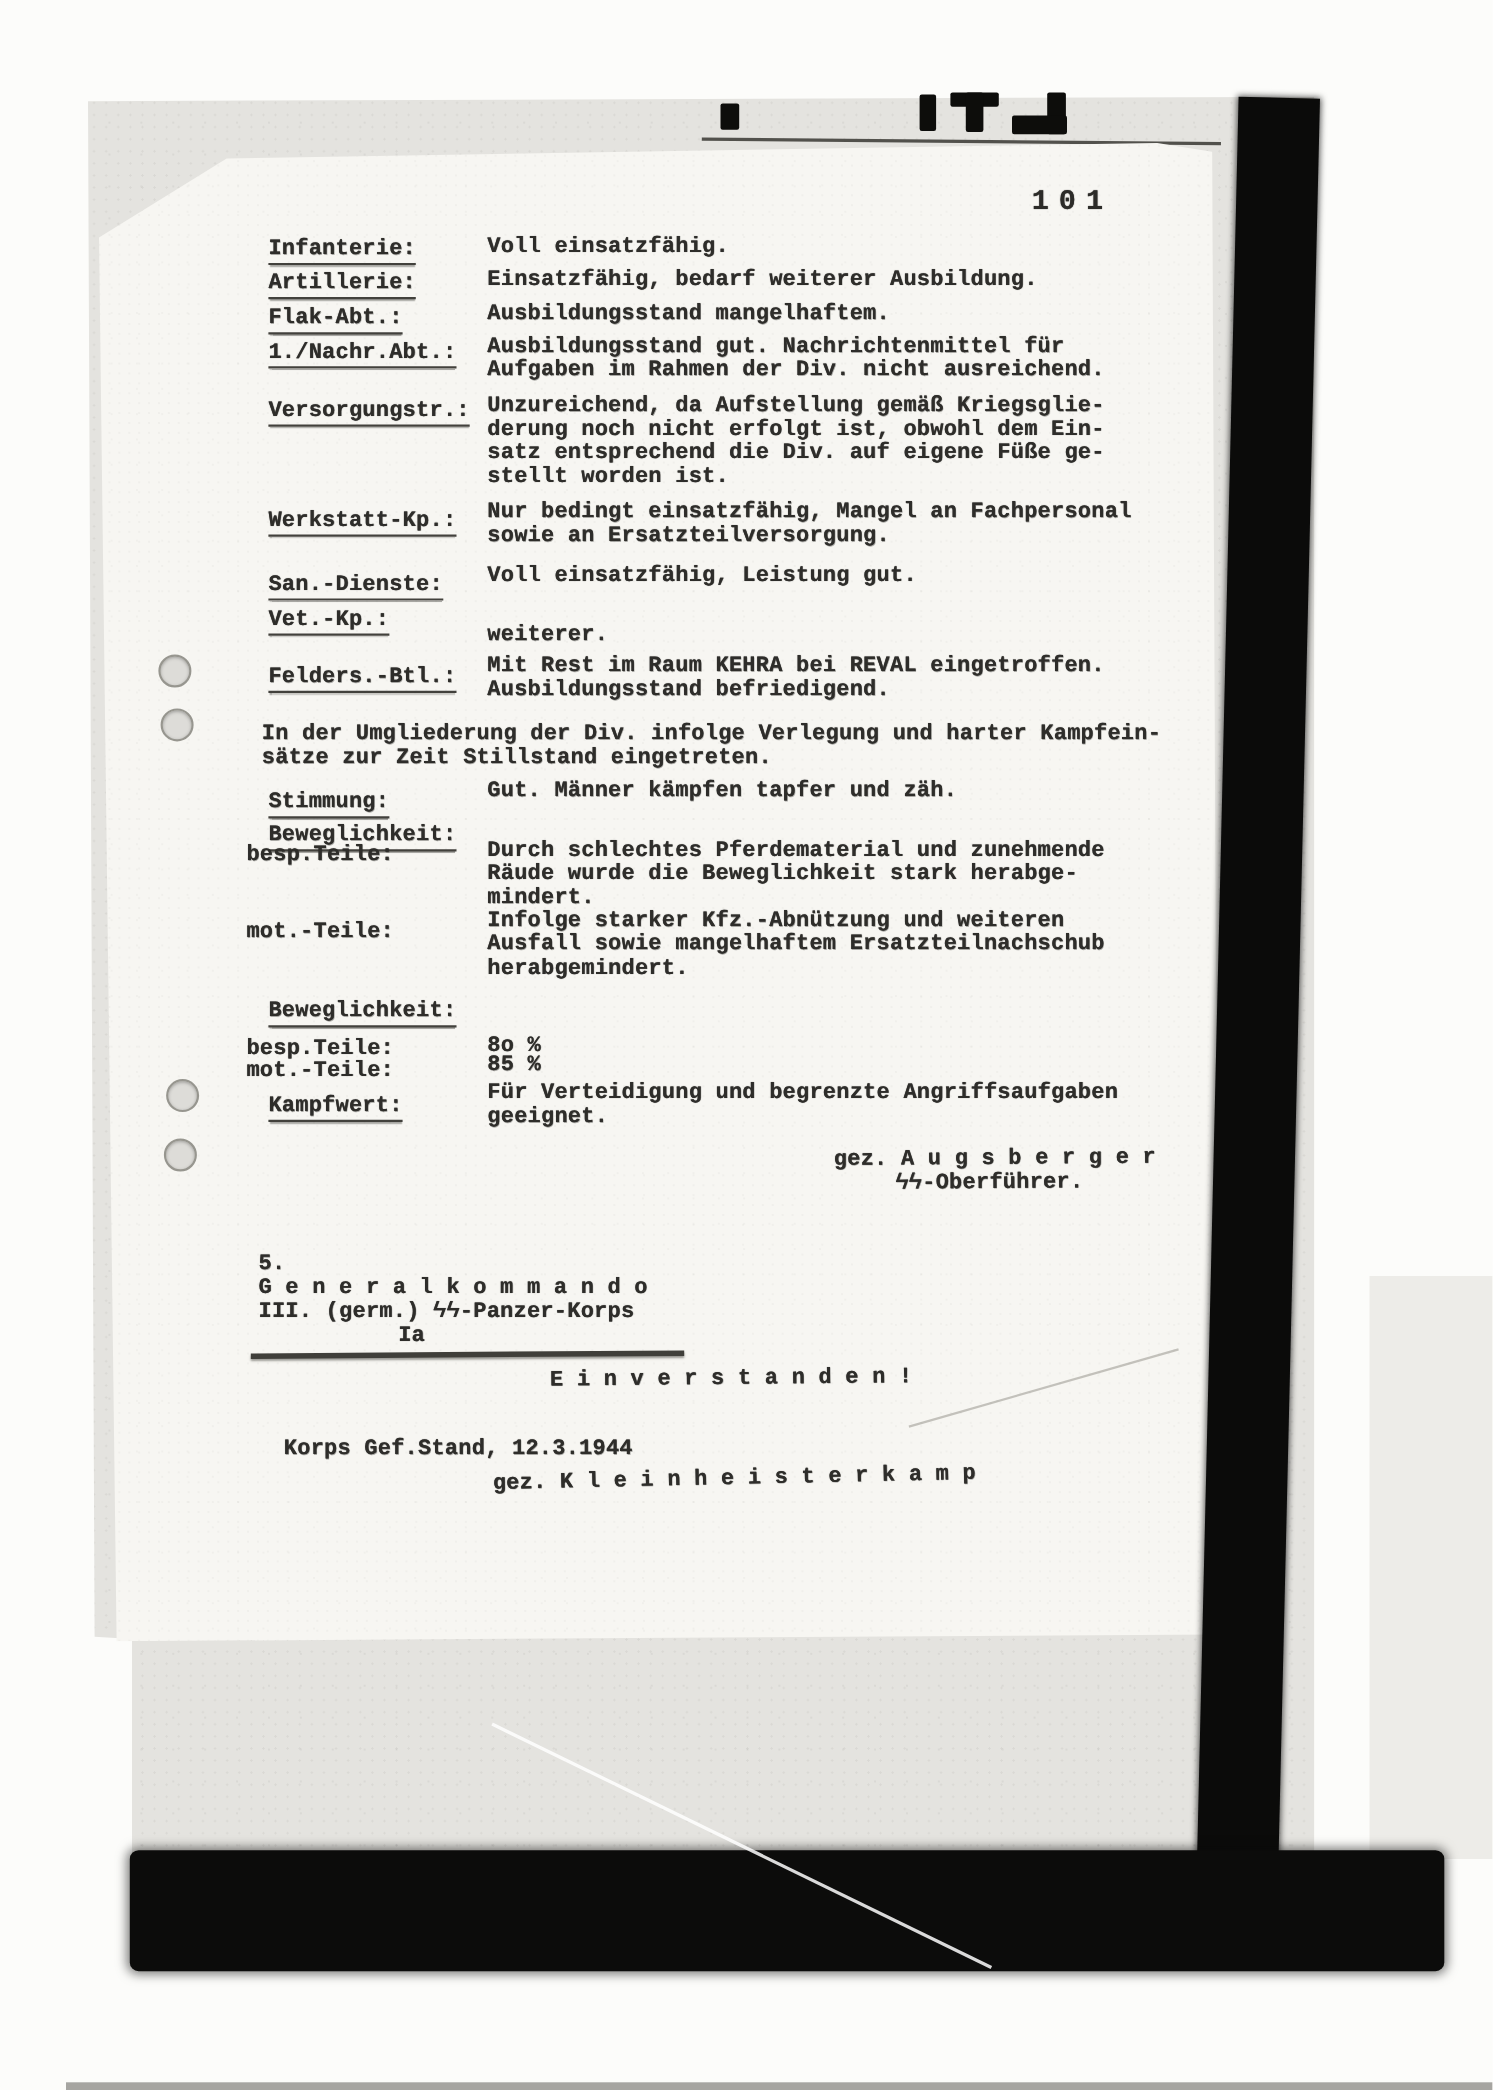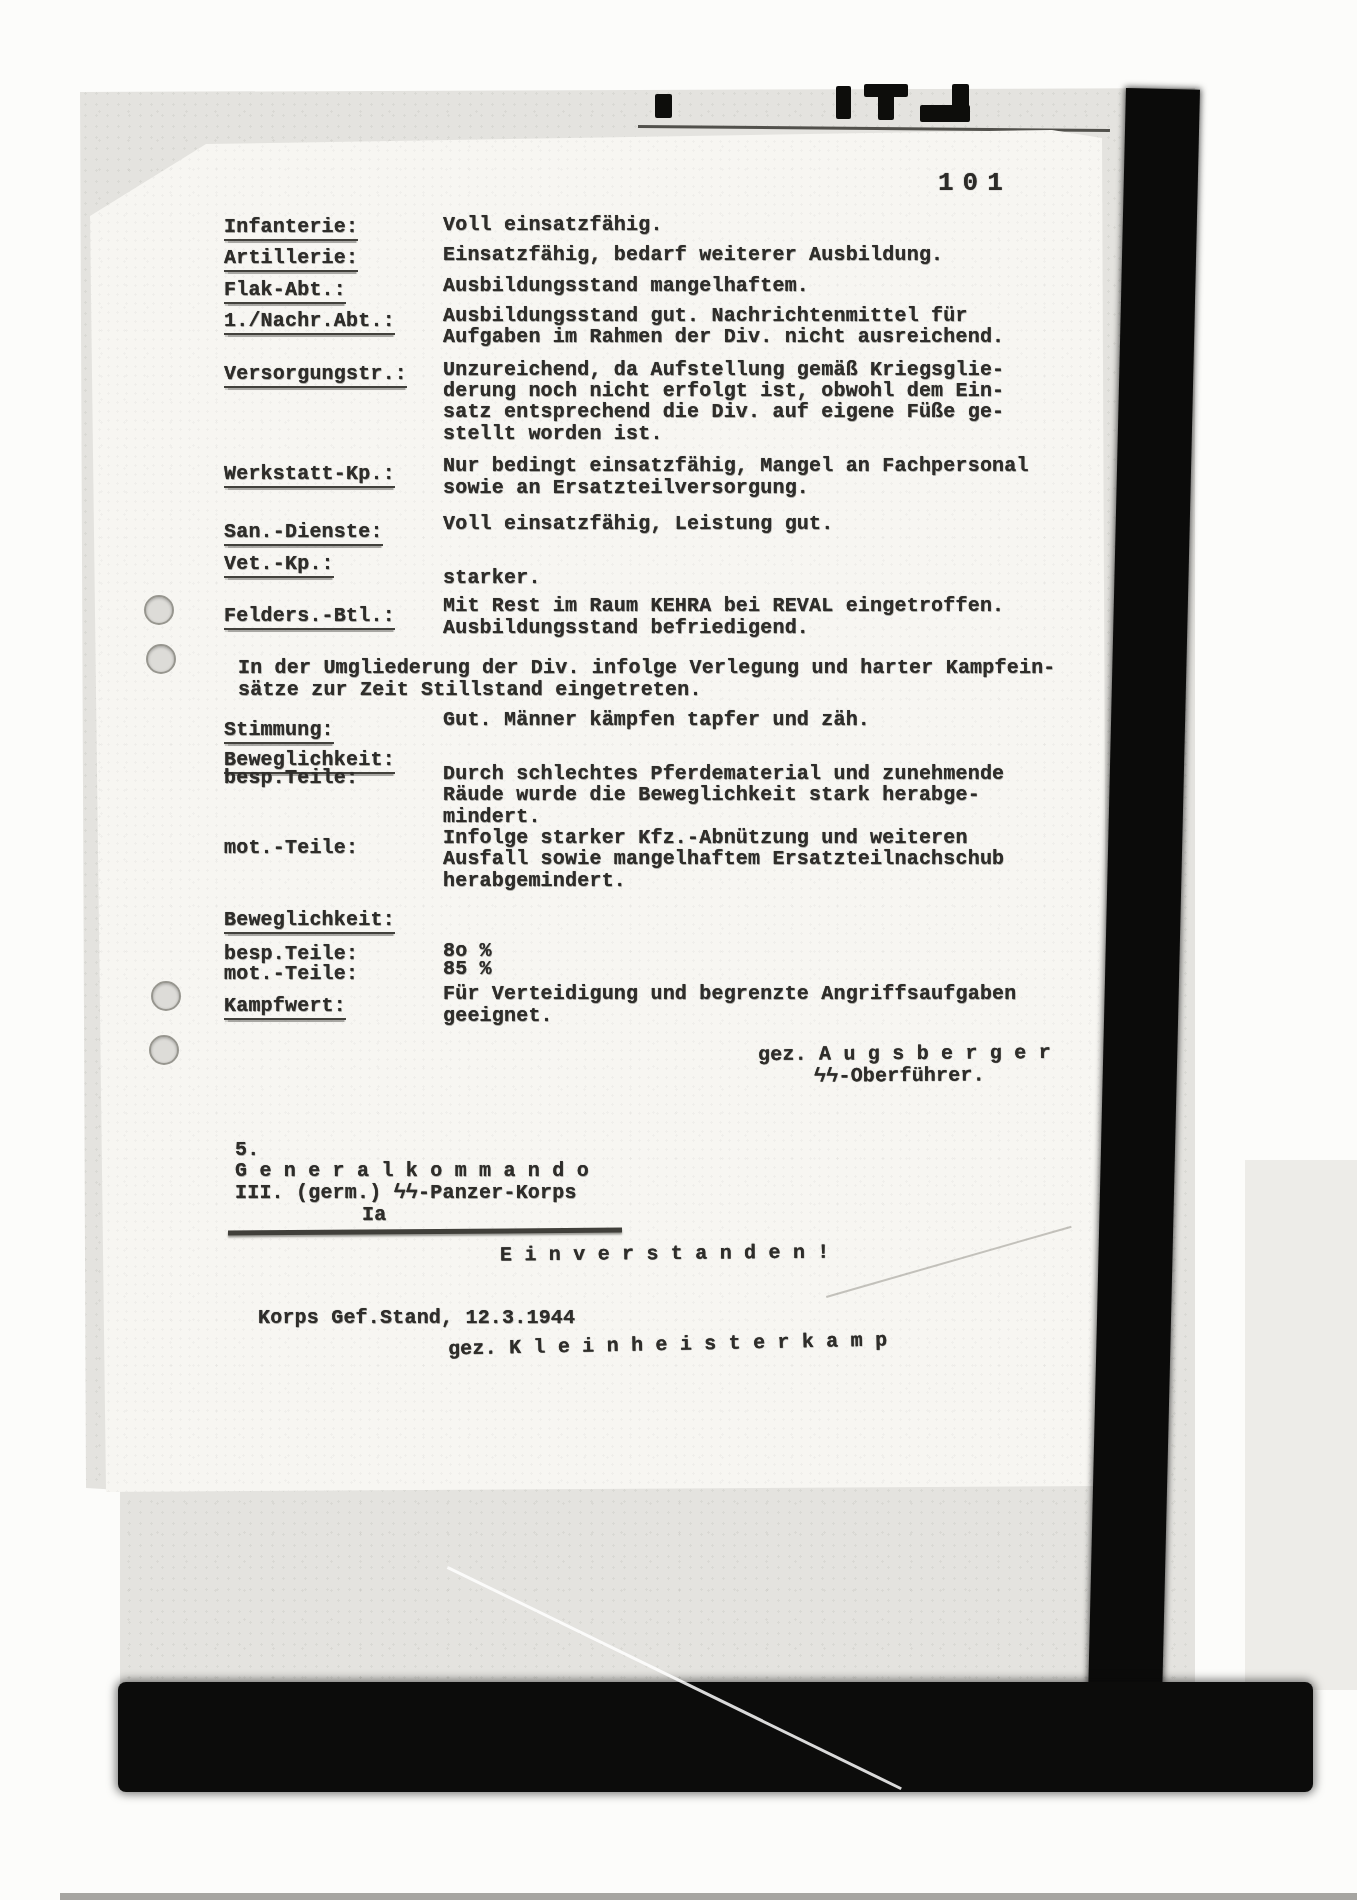--- a/index.html
+++ b/index.html
@@ -24,21 +24,21 @@
         filter:drop-shadow(0 1px 2px rgba(60,60,55,.4));}
   .crease{position:absolute;left:826px;top:1296px;width:255px;height:2px;
           background:rgba(130,128,120,.45);transform:rotate(-16deg);transform-origin:left top;}
   
   .t{position:absolute;font:700 20px/22px "Liberation Mono","DejaVu Sans Mono",monospace;
      letter-spacing:.2px;color:#2e2d2a;white-space:pre;
      text-shadow:0 0 .7px rgba(46,45,42,.85),.5px .5px .6px rgba(46,45,42,.35);}
   .lbl{left:224px;}
   .val{left:443px;}
   .u{border-bottom:2.5px solid rgba(50,49,45,.92);box-shadow:0 2.5px 1px -1px rgba(50,49,45,.4);
-     padding-bottom:1px;}
+     padding-bottom:1px;margin-left:20px;}
   .hd{border-bottom:3px solid rgba(45,44,40,.95);box-shadow:0 3px 1.5px -1px rgba(45,44,40,.45);
       padding-bottom:2px;}
   .pageno{position:absolute;left:938px;top:168px;font:700 26px "Liberation Mono","DejaVu Sans Mono",monospace;
           letter-spacing:9px;color:#2c2b28;text-shadow:0 0 1px rgba(44,43,40,.9);}
   .ia-rule{position:absolute;left:228px;top:1229px;width:394px;height:5px;background:#403f3a;
            transform:rotate(-.4deg);box-shadow:0 2px 2px rgba(64,63,58,.5);}
   
   .hole{position:absolute;width:26px;height:26px;border-radius:50%;background:#dddcd8;
         border:2px solid #97968f;box-shadow:inset 0 1px 3px rgba(0,0,0,.28);}
   
@@ -80,21 +80,21 @@
   <div class="t val" style="top:275px">Ausbildungsstand mangelhaftem.</div>
   <div class="t val" style="top:305px">Ausbildungsstand gut. Nachrichtenmittel für</div>
   <div class="t val" style="top:359px">Unzureichend, da Aufstellung gemäß Kriegsglie-</div>
   <div class="t val" style="top:326px">Aufgaben im Rahmen der Div. nicht ausreichend.</div>
   <div class="t val" style="top:380px">derung noch nicht erfolgt ist, obwohl dem Ein-</div>
   <div class="t val" style="top:401px">satz entsprechend die Div. auf eigene Füße ge-</div>
   <div class="t val" style="top:423px">stellt worden ist.</div>
   <div class="t val" style="top:455px">Nur bedingt einsatzfähig, Mangel an Fachpersonal</div>
   <div class="t val" style="top:477px">sowie an Ersatzteilversorgung.</div>
   <div class="t val" style="top:513px">Voll einsatzfähig, Leistung gut.</div>
-  <div class="t val" style="top:567px">starker.</div>
+  <div class="t val" style="top:567px">weiterer.</div>
   <div class="t val" style="top:595px">Mit Rest im Raum KEHRA bei REVAL eingetroffen.</div>
   <div class="t val" style="top:617px">Ausbildungsstand befriedigend.</div>
 
   <div class="t" style="left:238px;top:657px">In der Umgliederung der Div. infolge Verlegung und harter Kampfein-</div>
   <div class="t" style="left:238px;top:679px">sätze zur Zeit Stillstand eingetreten.</div>
 
   <div class="t lbl u" style="top:719px">Stimmung:</div>
   <div class="t val" style="top:709px">Gut. Männer kämpfen tapfer und zäh.</div>
 
   <div class="t lbl u" style="top:749px">Beweglichkeit:</div>

